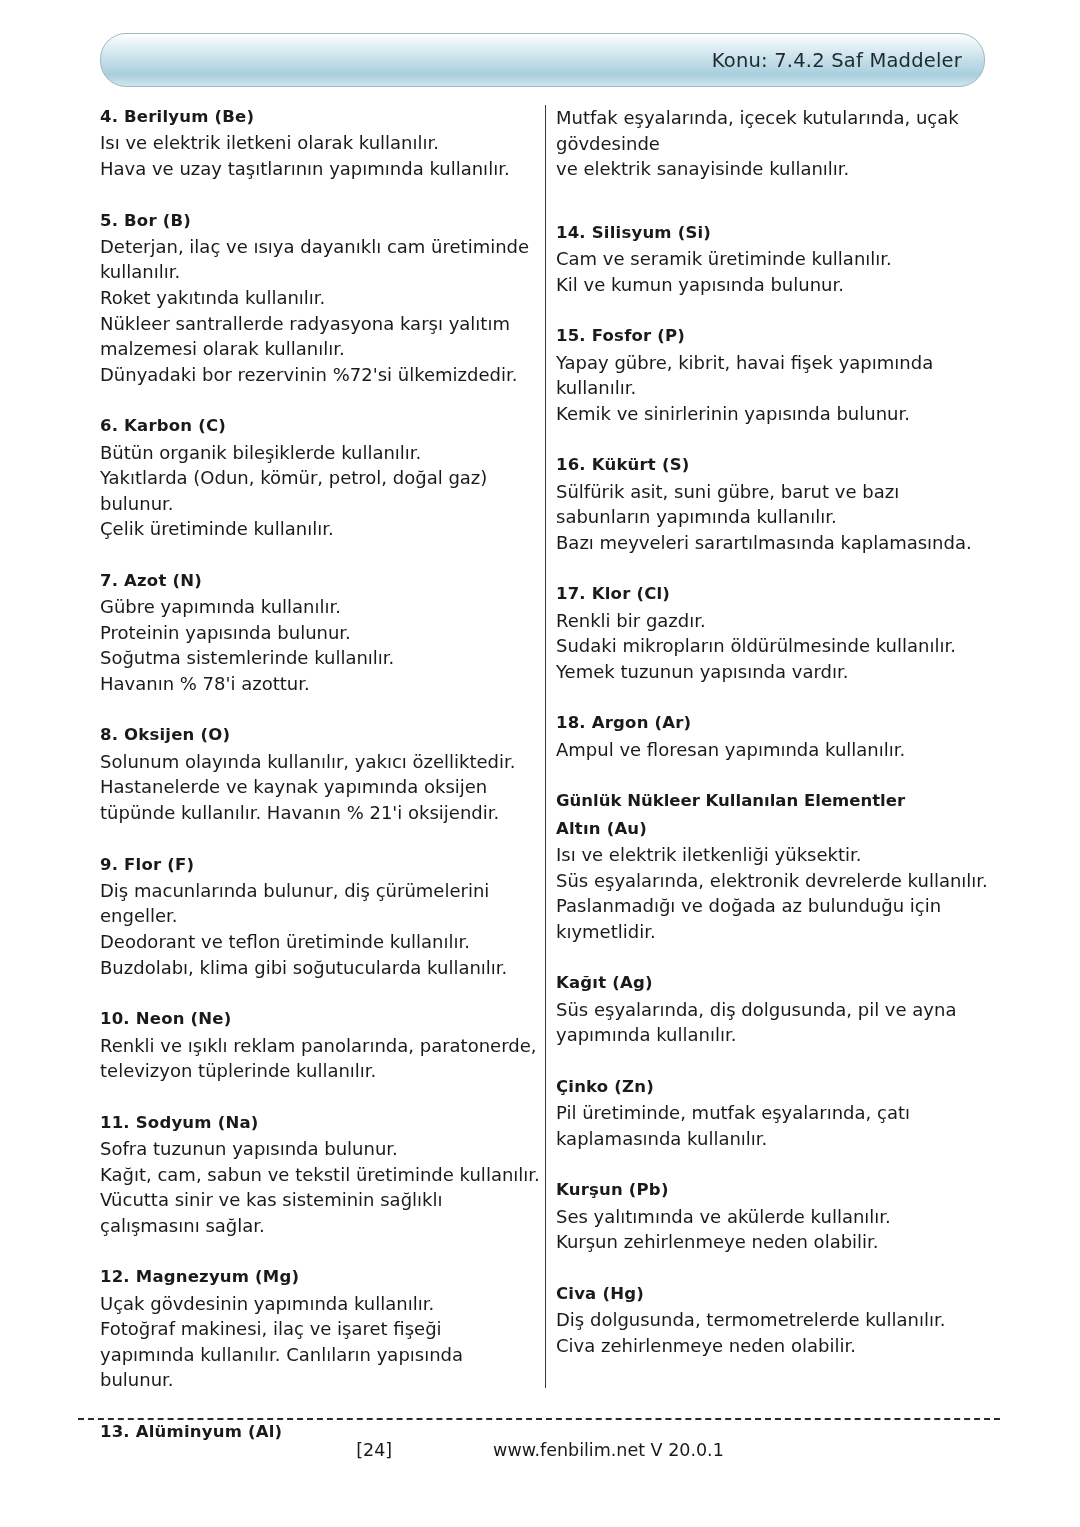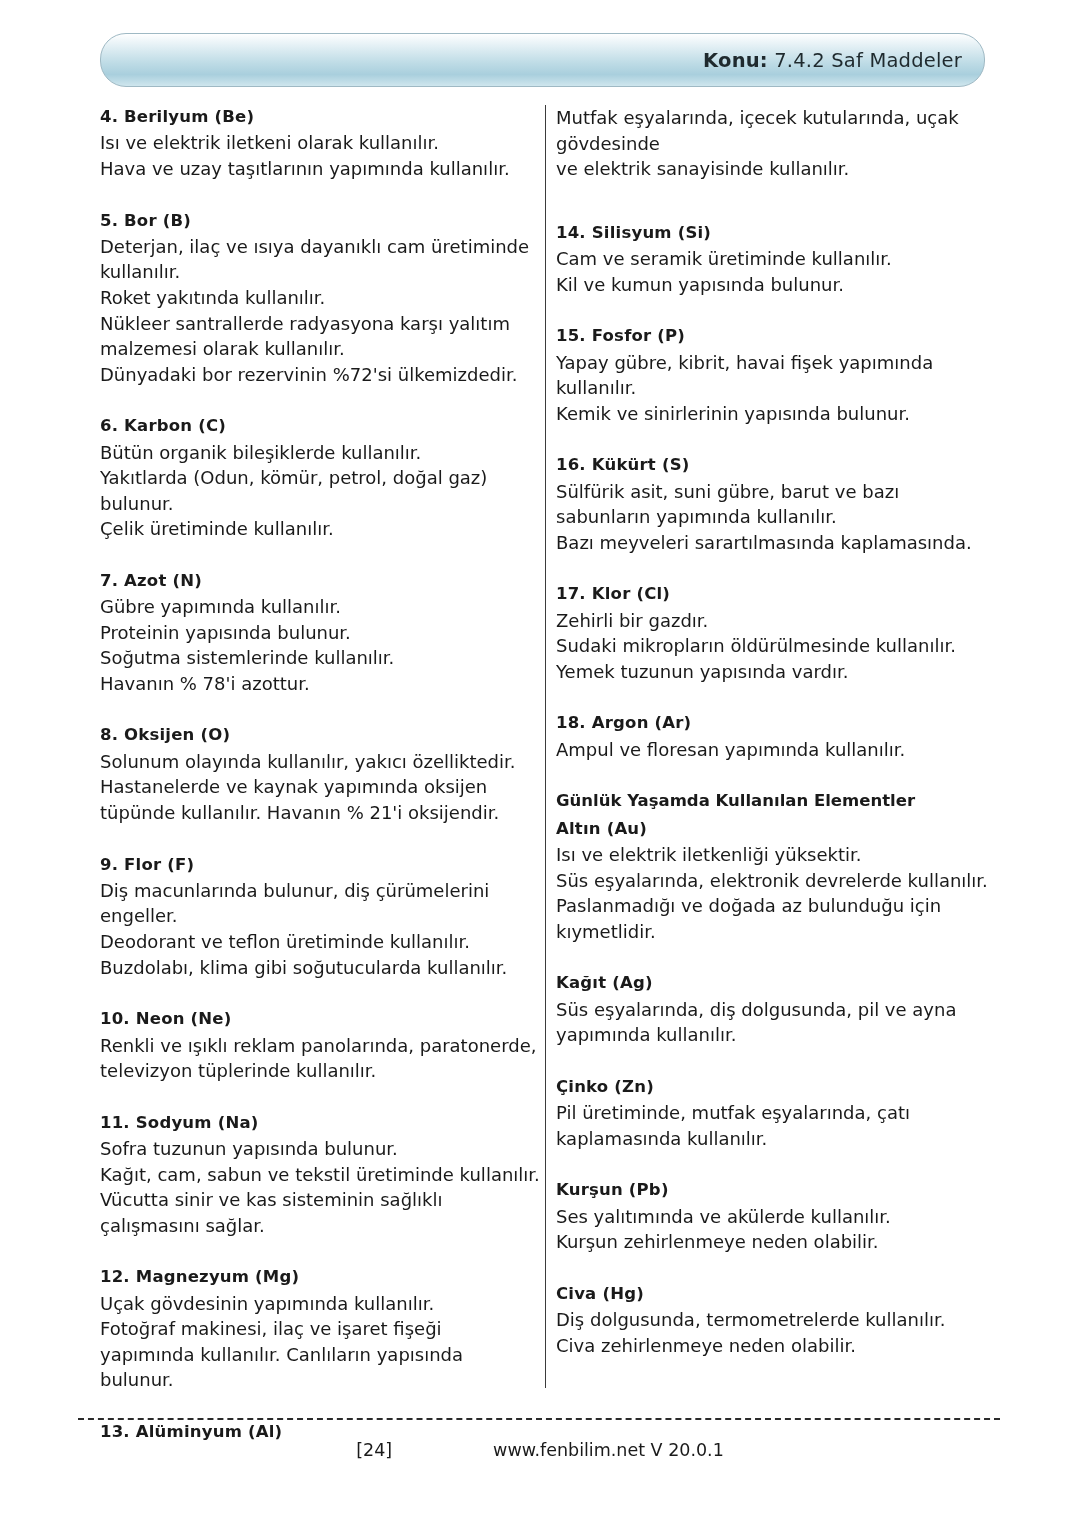--- a/index.html
+++ b/index.html
@@ -32,21 +32,21 @@
     justify-content: flex-end;
     padding-right: 22px;
   }
   .header-title {
     font-size: 19.5px;
     color: #1f2a2e;
     letter-spacing: 0.2px;
     white-space: nowrap;
   }
   .header-title .label {
-    font-weight: bold;
+    font-weight: normal;
   }
 
   
   .content {
     position: absolute;
     left: 0;
     top: 105px;
     width: 1080px;
     height: 1290px;
   }
@@ -221,32 +221,32 @@
     </div>
 
     <div class="entry">
       <div class="entry-title">16. Kükürt (S)</div>
       <p class="entry-line">Sülfürik asit, suni gübre, barut ve bazı sabunların yapımında kullanılır.</p>
       <p class="entry-line">Bazı meyveleri sarartılmasında kaplamasında.</p>
     </div>
 
     <div class="entry">
       <div class="entry-title">17. Klor (Cl)</div>
-      <p class="entry-line">Zehirli bir gazdır.</p>
+      <p class="entry-line">Renkli bir gazdır.</p>
       <p class="entry-line">Sudaki mikropların öldürülmesinde kullanılır.</p>
       <p class="entry-line">Yemek tuzunun yapısında vardır.</p>
     </div>
 
     <div class="entry">
       <div class="entry-title">18. Argon (Ar)</div>
       <p class="entry-line">Ampul ve floresan yapımında kullanılır.</p>
     </div>
 
     <div class="entry">
-      <div class="section-head">Günlük Yaşamda Kullanılan Elementler</div>
+      <div class="section-head">Günlük Nükleer Kullanılan Elementler</div>
 
       <div class="entry">
         <div class="entry-title">Altın (Au)</div>
         <p class="entry-line">Isı ve elektrik iletkenliği yüksektir.</p>
         <p class="entry-line">Süs eşyalarında, elektronik devrelerde kullanılır.</p>
         <p class="entry-line">Paslanmadığı ve doğada az bulunduğu için kıymetlidir.</p>
       </div>
 
       <div class="entry">
         <div class="entry-title">Kağıt (Ag)</div>

